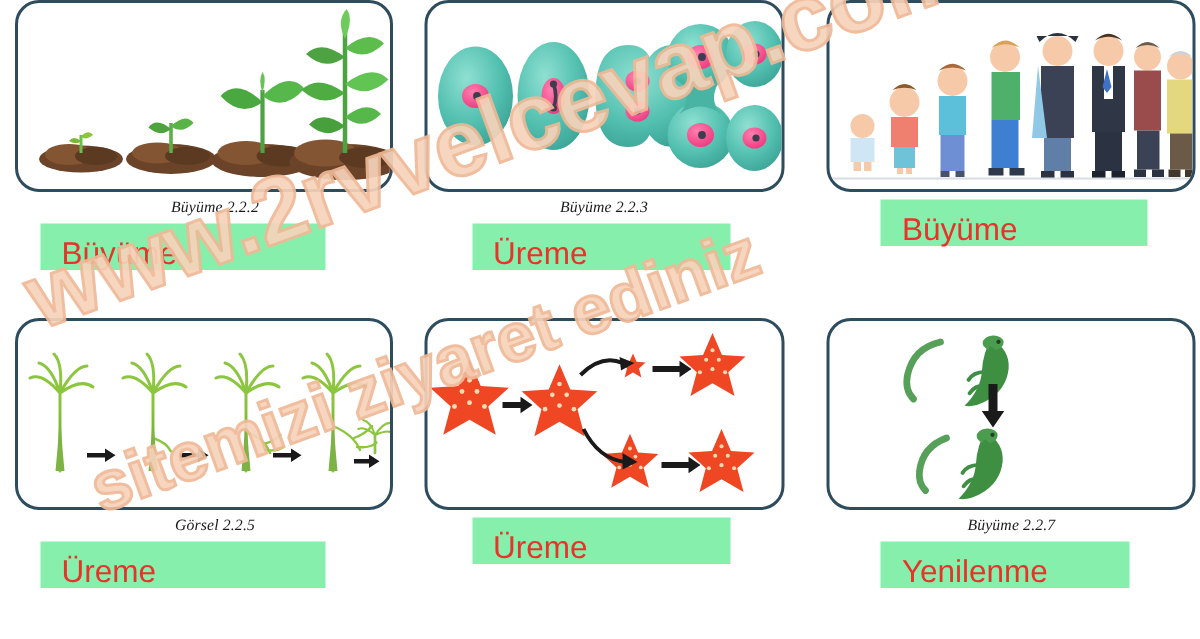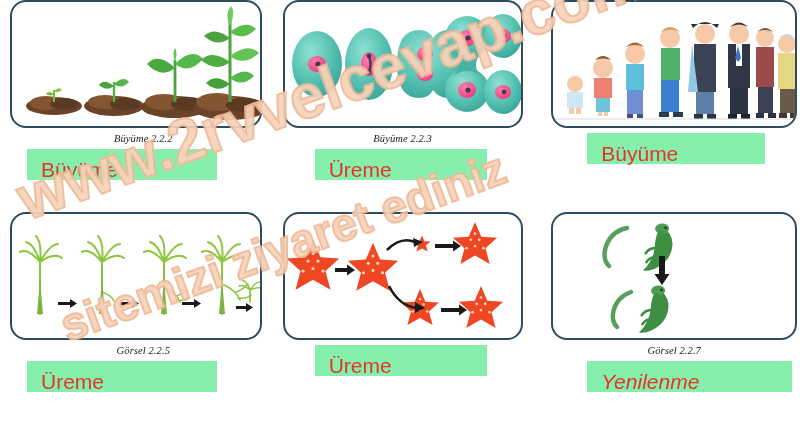--- a/index.html
+++ b/index.html
@@ -422,22 +422,22 @@
             <path d="M78 78 q-16 6 -18 22 q-1 8 4 13" stroke="#57a05a" stroke-width="4.5" fill="none" stroke-linecap="round"></path>
             <g transform="translate(104,74) rotate(22)">
               <path d="M0 0 q14 2 18 14 q4 14 -6 26 q-6 7 -12 8 q6 -14 2 -26 q-4 -12 -2 -22z" fill="#3f8f43"></path>
               <ellipse cx="2" cy="2" rx="7" ry="5" fill="#4c9c50" transform="rotate(-25 2 2)"></ellipse>
               <circle cx="5" cy="0" r="1.4" fill="#22431f"></circle>
               <path d="M2 6 q8 2 9 8 M6 14 q9 1 11 7 M4 22 q-7 3 -8 9 M8 30 q-7 3 -8 9" stroke="#3f8f43" stroke-width="2.6" fill="none" stroke-linecap="round"></path>
             </g>
           </g>
         </svg>
       </div>
-      <div class="caption" style="width:246px;">Görsel 2.2.7</div>
-      <div class="band" style="width:205px;margin-left:36px;font-style:italic;">
+      <div class="caption" style="width:246px;">Büyüme 2.2.7</div>
+      <div class="band" style="width:166px;margin-left:36px;">
         <span class="band-text">Yenilenme</span>
       </div>
     </div>
   </div>
 
   <div class="wm">
     <div class="wm-line wm1">www.2rvvelcevap.com</div>
     <div class="wm-line wm2">sitemizi ziyaret ediniz</div>
   </div>
 

